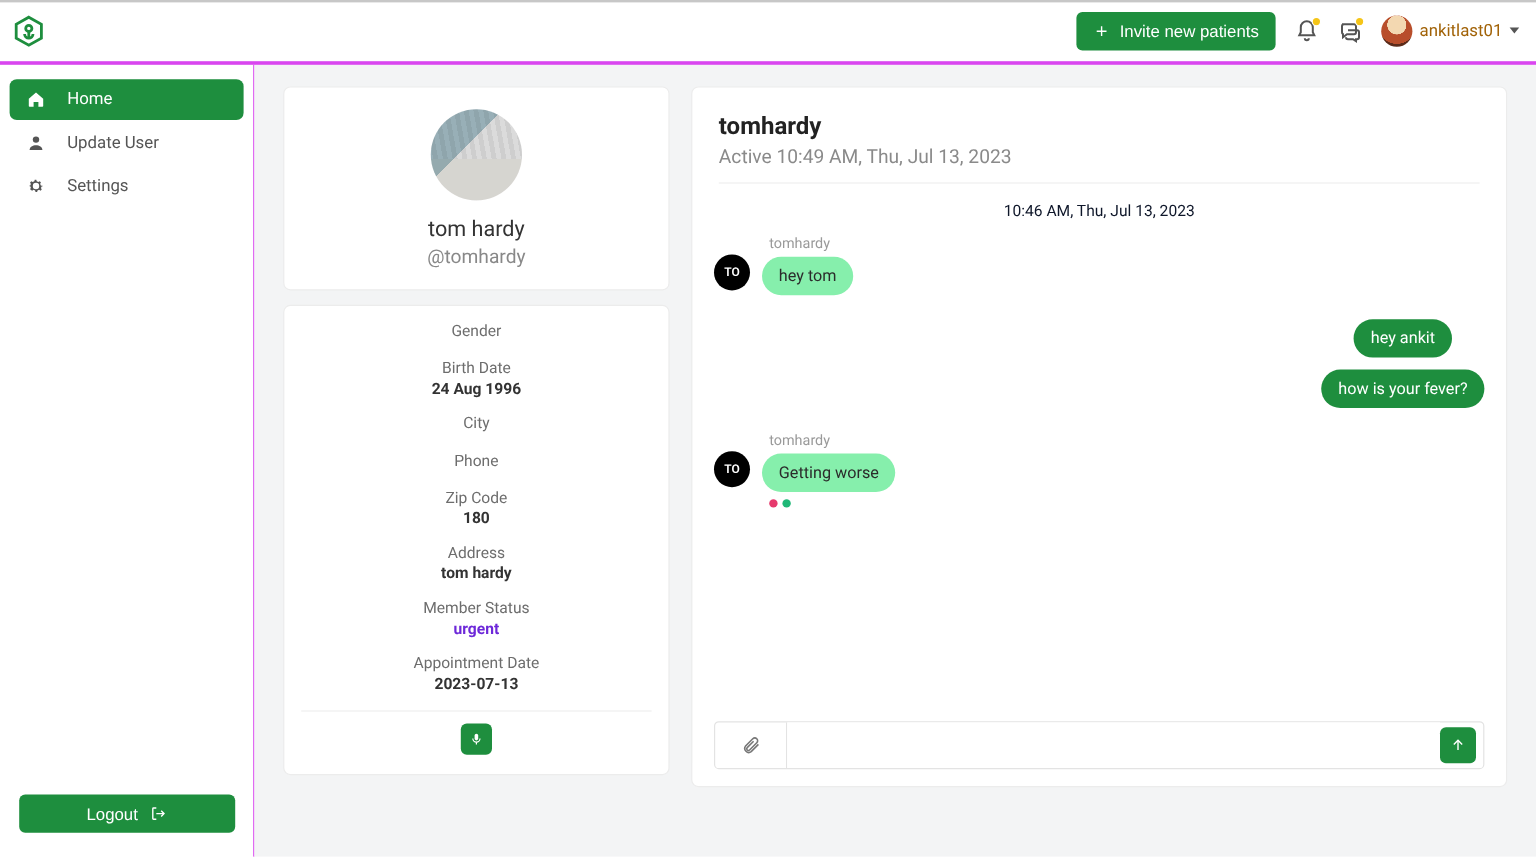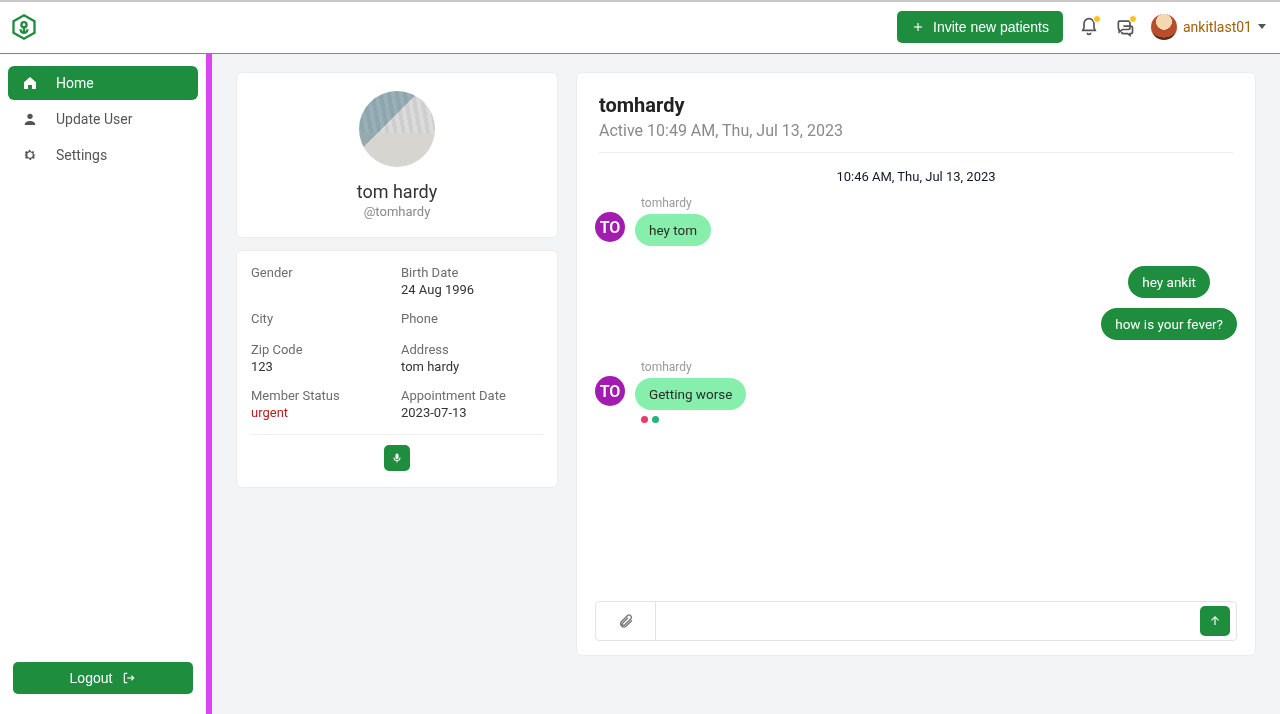--- a/index.html
+++ b/index.html
@@ -2,21 +2,21 @@
 <html><head>
 <meta charset="utf-8">
 <style>
   * { box-sizing: border-box; margin: 0; padding: 0; }
   html, body { height: 100%; font-family: -apple-system, BlinkMacSystemFont, "Segoe UI", Roboto, Arial, sans-serif; background:#fff; color:#3a3a3a; }
   body { display:flex; flex-direction:column; }
 
   
   .topbar {
     height:54px;
-    border-bottom:1px solid #d946ef;
+    border-bottom:3px solid #d946ef;
     display:flex; align-items:center; justify-content:space-between;
     padding: 0 14px 0 10px;
     position:relative;
   }
   .topbar::before{
     content:"";
     position:absolute; left:0; right:0; top:0; height:2px; background:#c7c7c7;
   }
   .brand-logo svg { width:28px; height:28px; display:block; }
 
@@ -32,21 +32,21 @@
     width:26px; height:26px; border-radius:50%;
     background: radial-gradient(circle at 50% 30%, #f3d8b1 0 35%, #b84e2b 36% 70%, #5b2b1a 71% 100%);
     display:inline-block;
   }
   .user-menu { display:flex; align-items:center; gap:6px; cursor:pointer; font-size:14px; color:#a16207; }
   .caret-down { width:0; height:0; border-left:4px solid transparent; border-right:4px solid transparent; border-top:5px solid #555;}
 
   
   .shell { flex:1; display:flex; min-height:0; }
   .sidebar {
-    width:212px; border-right:6px solid #d946ef; padding:12px 8px;
+    width:212px; border-right:1px solid #d946ef; padding:12px 8px;
     display:flex; flex-direction:column; justify-content:space-between;
   }
   .nav { display:flex; flex-direction:column; gap:2px; }
   .nav-item {
     display:flex; align-items:center; gap:18px; padding:9px 14px;
     border-radius:6px; color:#555; cursor:pointer; font-size:14px;
   }
   .nav-item.active { background:#1e8e3e; color:#fff; }
   .nav-item svg { width:16px; height:16px; flex:none; }
   .logout-btn {
@@ -71,48 +71,48 @@
     position:relative; overflow:hidden;
   }
   .pfp-big::after{
     content:""; position:absolute; inset:0;
     background:
       linear-gradient(180deg, transparent 55%, #e9e6df 55%),
       repeating-linear-gradient(80deg, #dcdcdc 0 4px, #f0f0f0 4px 8px);
     mix-blend-mode:multiply; opacity:.7;
   }
   .profile-name { font-size:18px; color:#333; margin-bottom:2px; }
-  .profile-handle { font-size:13px; color:#888; }
+  .profile-handle { font-size:16px; color:#888; }
 
   .detail-card { padding:14px 14px 6px; }
-  .detail-grid { display:grid; grid-template-columns: 1fr 1fr; row-gap:14px; column-gap:8px; }
+  .detail-grid { display:grid; grid-template-columns: 1fr; row-gap:14px; column-gap:8px;text-align:center; }
   .field-label { color:#6d6d6d; font-size:13px; }
-  .field-value { color:#333; font-size:13px; font-weight:400; margin-top:2px;}
-  .field-value.status { color:#b91c1c; }
+  .field-value { color:#333; font-size:13px; font-weight:700; margin-top:2px;}
+  .field-value.status { color:#6d28d9; }
   .detail-card hr { border:none; border-top:1px solid #eee; margin:14px 0 10px; }
   .mic-btn {
     display:flex; align-items:center; justify-content:center;
     width:26px; height:26px; border-radius:5px; background:#1e8e3e; margin:2px auto 10px; cursor:pointer;
   }
   .mic-btn svg{ width:12px; height:12px; color:#fff;}
 
   
   .col-right { flex:1; min-width:0; }
   .chat-card { height: 584px; display:flex; flex-direction:column; }
   .chat-header { padding:20px 22px 10px; }
   .chat-title { font-weight:700; font-size:20px; color:#222; }
   .chat-active { color:#8a8a8a; font-size:16px; margin-top:4px; }
   .chat-header hr { border:none; border-top:1px solid #eee; margin-top:12px;}
   .chat-body { flex:1; overflow:auto; padding: 2px 18px 10px; }
   .chat-date { text-align:center; color:#0f172a; font-size:13px; padding:4px 0 12px;}
   .msg-row { display:flex; align-items:flex-start; gap:10px; margin-bottom:20px; position:relative;}
   .msg-row.mine { justify-content:flex-end; }
   .avatar-bubble {
-    width:30px; height:30px; border-radius:50%; background:#a21caf; color:#fff;
-    display:flex; align-items:center; justify-content:center; font-size:16px; font-weight:600;
+    width:30px; height:30px; border-radius:50%; background:#000000; color:#fff;
+    display:flex; align-items:center; justify-content:center; font-size:10px; font-weight:600;
     margin-top:16px; flex:none;
   }
   .msg-col { display:flex; flex-direction:column; align-items:flex-start; }
   .msg-sender { color:#9a9a9a; font-size:12px; margin-bottom:4px; margin-left:6px;}
   .bubble {
     background:#86efac; color:#2b2b2b; padding:8px 14px; border-radius:16px; font-size:13.5px;
   }
   .msg-row.mine .bubble { background:#1e8e3e; color:#fff; }
   .mine-stack { display:flex; flex-direction:column; align-items:center; gap:10px;}
   .status-dots { display:flex; gap:4px; margin-top:6px; margin-left:6px;}
@@ -226,21 +226,21 @@
           <div>
             <div class="field-label">City</div>
             <div class="field-value"></div>
           </div>
           <div>
             <div class="field-label">Phone</div>
             <div class="field-value"></div>
           </div>
           <div>
             <div class="field-label">Zip Code</div>
-            <div class="field-value">123</div>
+            <div class="field-value">180</div>
           </div>
           <div>
             <div class="field-label">Address</div>
             <div class="field-value">tom hardy</div>
           </div>
           <div>
             <div class="field-label">Member Status</div>
             <div class="field-value status">urgent</div>
           </div>
           <div>

